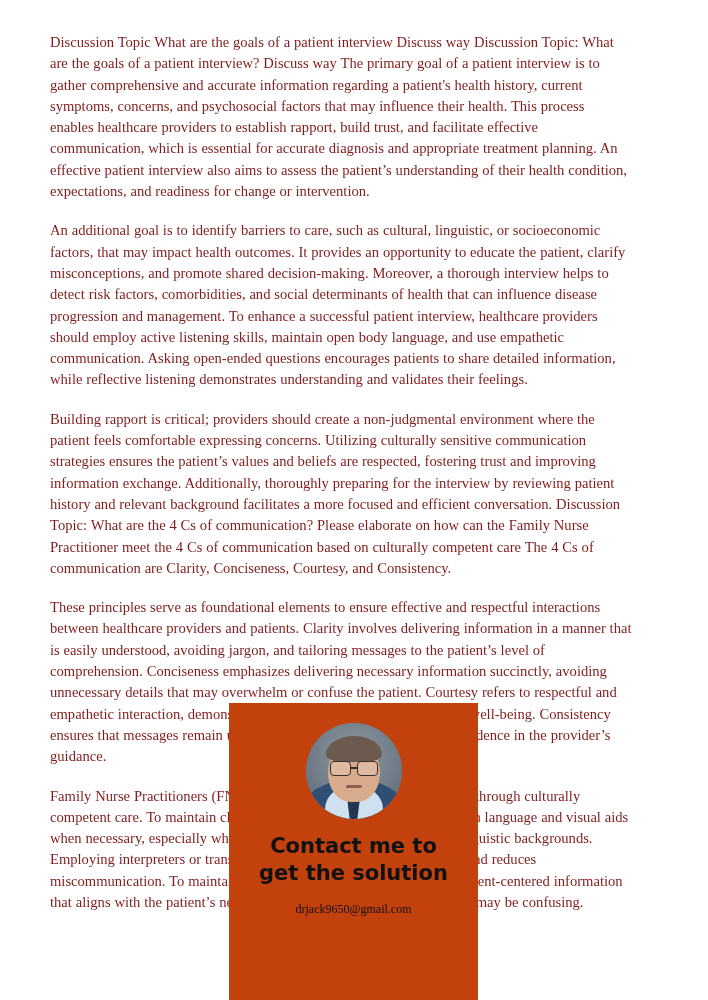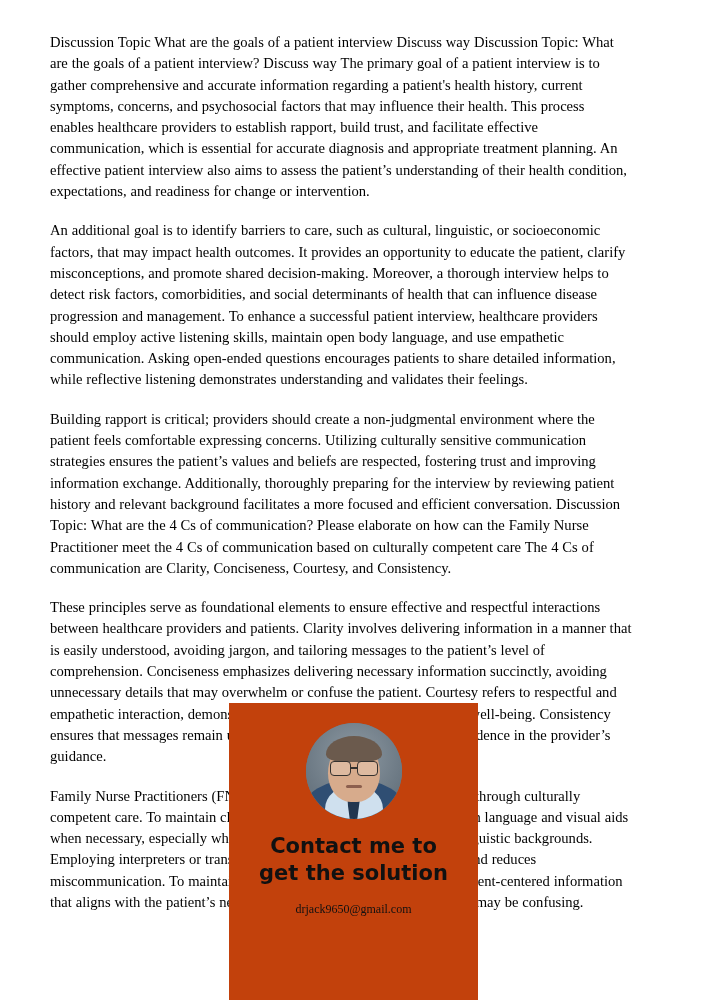--- a/index.html
+++ b/index.html
@@ -23,21 +23,21 @@
   }
   .doc-body {
     position: absolute;
     left: 50px;
     top: 32px;
     width: 582px;
   }
   .para {
     font-size: 14.6px;
     line-height: 21.3px;
-    color: #000000;
+    color: #7f1d1d;
     text-align: left;
     margin: 0 0 18px 0;
     word-spacing: 0.2px;
   }
   .para:last-child { margin-bottom: 0; }
 
   
   .overlay-card {
     position: absolute;
     left: 229px;

